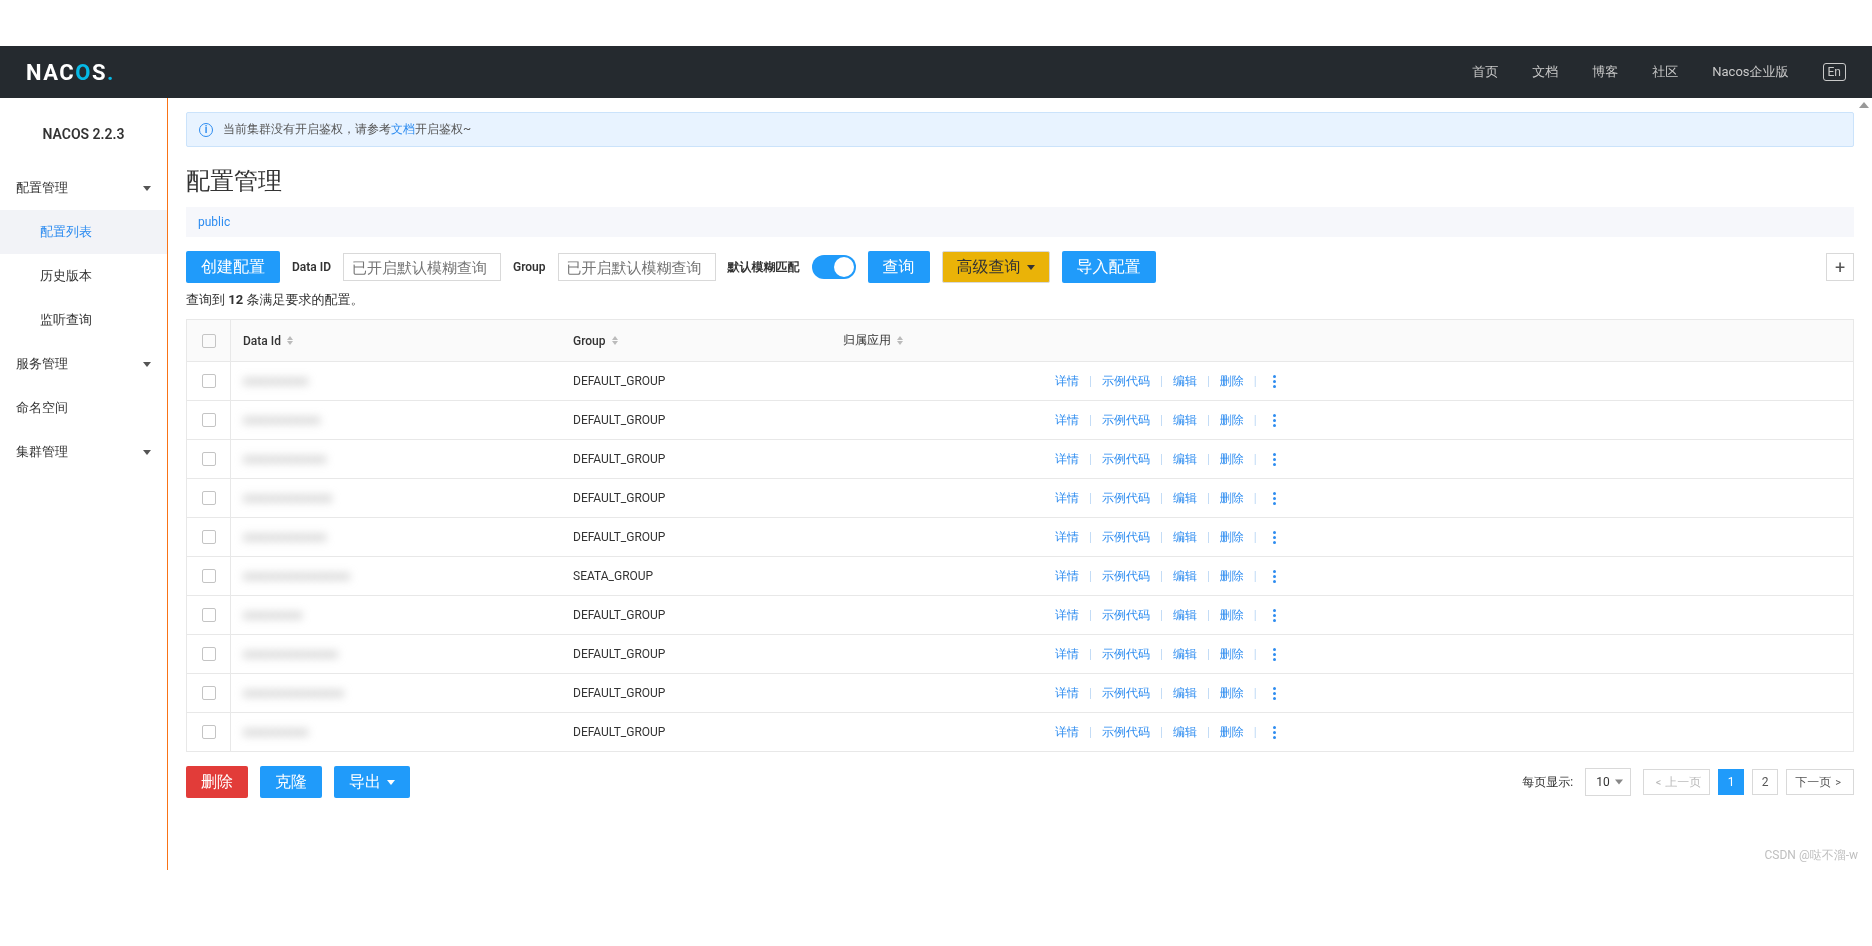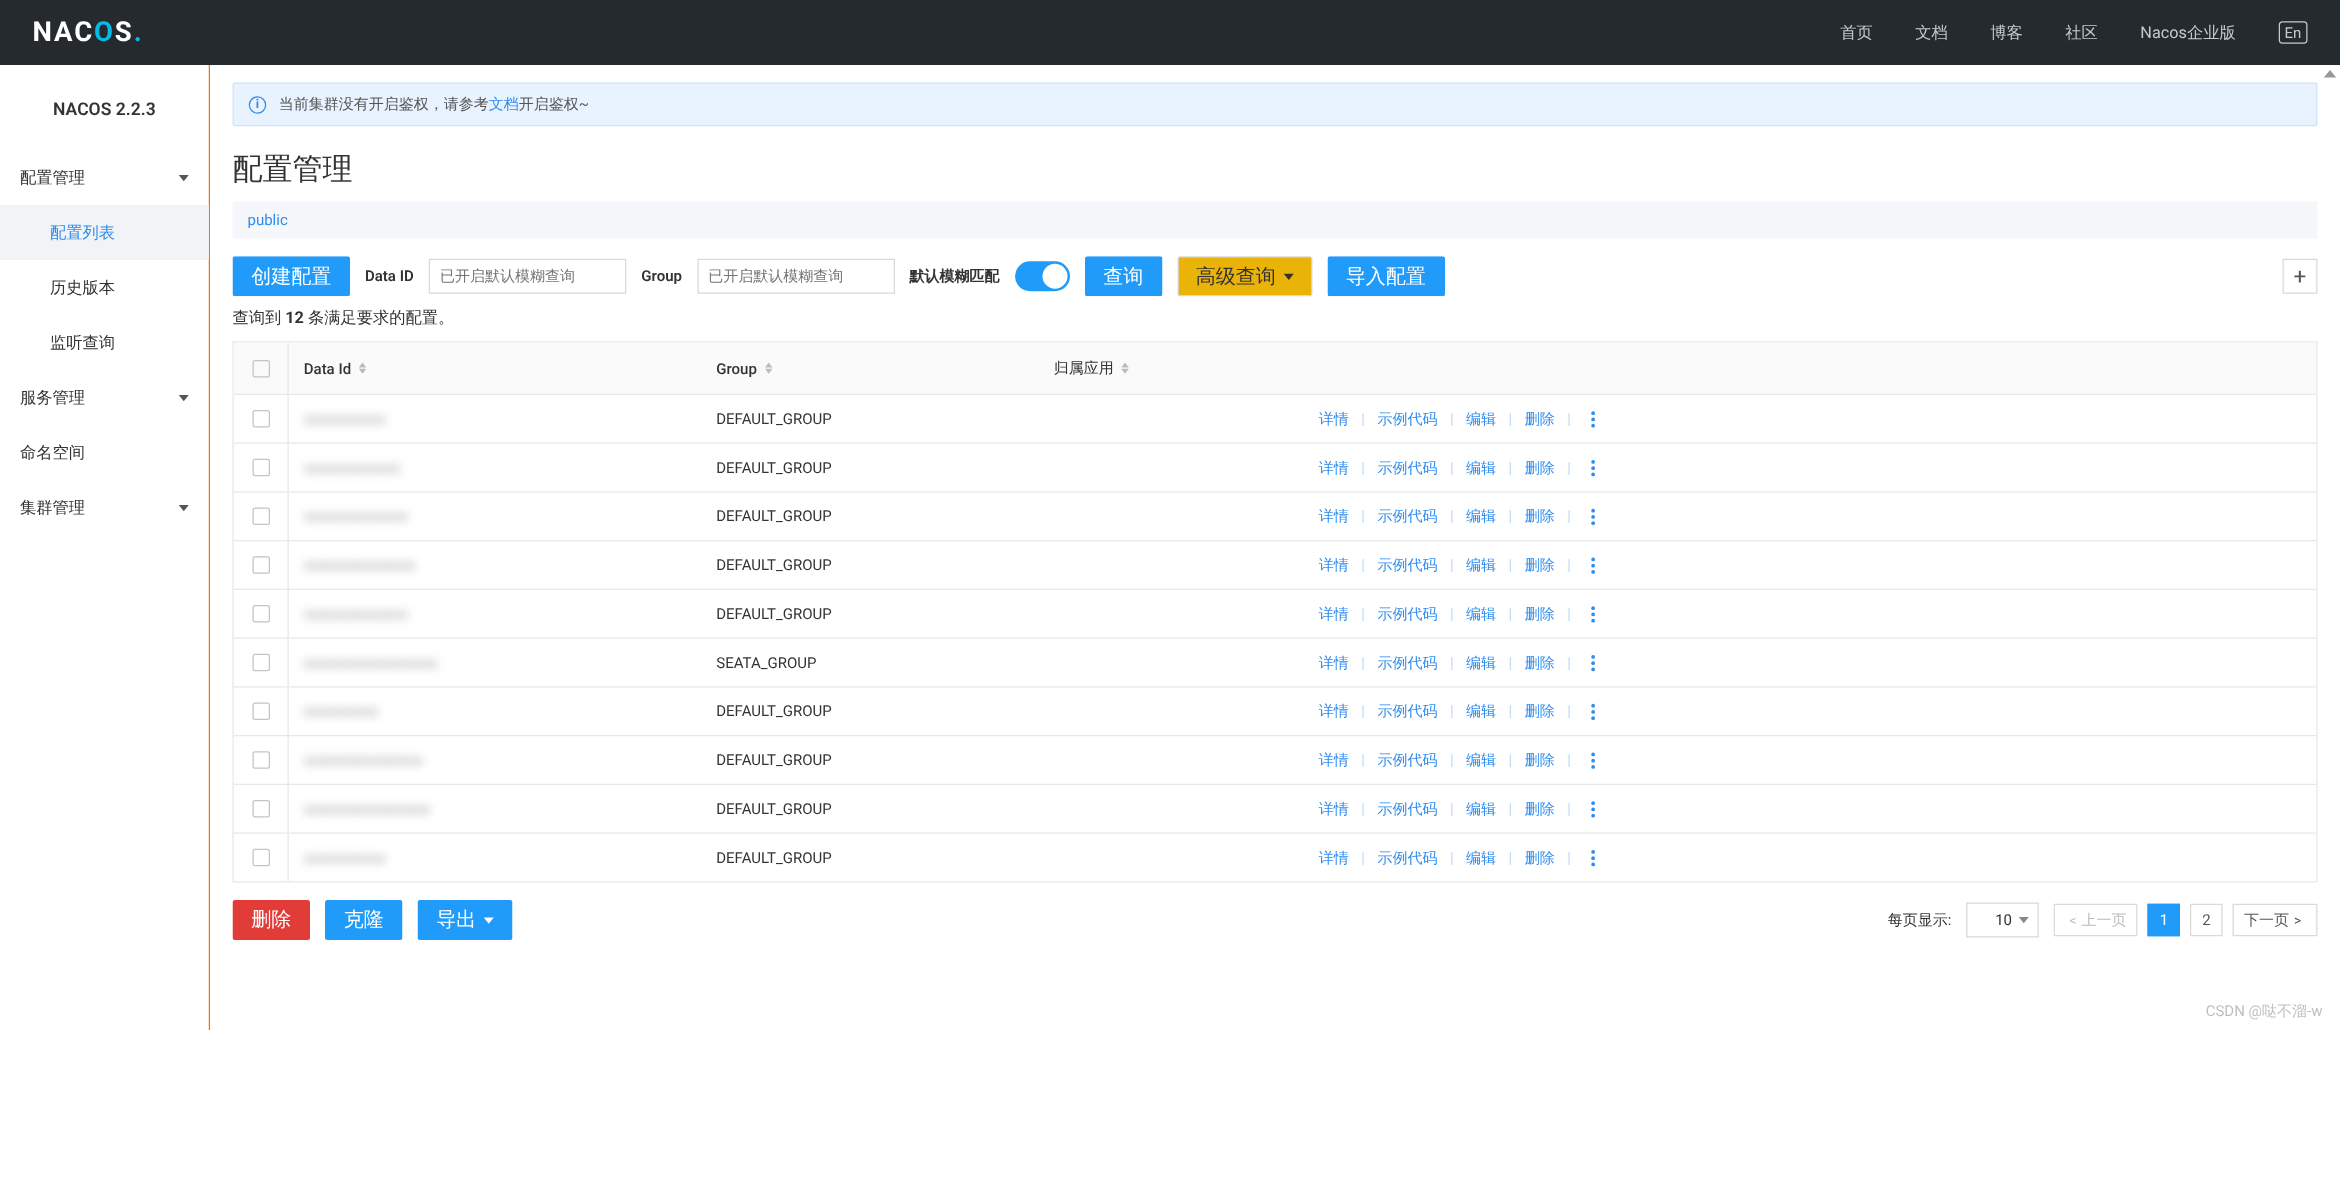--- a/index.html
+++ b/index.html
@@ -1,17 +1,17 @@
 <!DOCTYPE html>
 <html><head>
 <meta charset="utf-8">
 <style>
 * { margin: 0; padding: 0; box-sizing: border-box; }
 body { font-family: -apple-system, BlinkMacSystemFont, "Segoe UI", Roboto, "Helvetica Neue", Arial, "PingFang SC", "Microsoft YaHei", sans-serif; font-size: 12px; color: #333; background: #fff; }
-.viewport { width: 1872px; height: 824px; position: relative; overflow: hidden; }
+.viewport { width: 1872px; height: 824px; position: relative; overflow: hidden; margin-top: 46px; }
 
 
 .header { height: 52px; background: #252a2f; display: flex; align-items: center; padding: 0 26px; justify-content: space-between; }
 .logo { font-size: 22px; font-weight: 700; color: #fff; letter-spacing: 1.5px; display: flex; align-items: center; }
 .logo .c-accent { color: #06b9e6; }
 .logo-dot { color: #06b9e6; }
 .nav-right { display: flex; align-items: center; gap: 34px; }
 .nav-link { color: #c9c9c9; font-size: 13px; cursor: pointer; }
 .lang-badge { border: 1px solid #c9c9c9; color: #c9c9c9; border-radius: 3px; padding: 1px 4px; font-size: 12px; cursor: pointer; }
 
@@ -36,21 +36,21 @@
 .namespace-bar { background: #f6f7fb; padding: 8px 12px; font-size: 12px; }
 .namespace-bar .ns-active { color: #2d8cf0; cursor: pointer; }
 
 
 .filter-row { display: flex; align-items: center; gap: 12px; margin: 14px 0 8px; position: relative; }
 .btn { display: inline-flex; align-items: center; justify-content: center; height: 28px; padding: 15px 14px; border-radius: 2px; font-size: 16px; cursor: pointer; border: 1px solid transparent; }
 .btn-primary { background: #209bfa; color: #fff; }
 .btn-normal { background: #eab308; color: #333; border-color: #d9d9d9; }
 .btn-danger { background: #e23c39; color: #fff; }
 .label { font-size: 12px; color: #333; font-weight: 600; }
-.input { height: 28px; border: 1px solid #d9d9d9; border-radius: 0; padding: 0 8px; font-size: 12px; outline: none; }
+.input { height: 28px; border: 1px solid #d9d9d9; border-radius: 0; padding: 0 8px; font-size: 15px; outline: none; }
 .input.mid { width: 158px; }
 .toggle { width: 44px; height: 24px; background: #209bfa; border-radius: 12px; position: relative; cursor: pointer; }
 .toggle .knob { width: 20px; height: 20px; background: #fff; border-radius: 50%; position: absolute; top: 2px; right: 2px; }
 .add-btn { position: absolute; right: 0; width: 28px; height: 28px; border: 1px solid #d9d9d9; background: #fff; display: flex; align-items: center; justify-content: center; font-size: 18px; color: #555; cursor: pointer; }
 
 .result-line { font-size: 13px; margin: 6px 0 10px; }
 .result-line .bold { font-weight: 700; }
 
 
 .table { width: 100%; border: 1px solid #e8e8e8; border-bottom: none; font-size: 12px; }
@@ -70,21 +70,21 @@
 .blur-text { filter: blur(4px); color: #999; user-select: none; }
 .op-link { color: #2d8cf0; cursor: pointer; }
 .op-sep { color: #bcd8f5; margin: 0 4px; }
 .more-dots { display: inline-flex; flex-direction: column; gap: 2px; margin-left: 6px; cursor: pointer; vertical-align: middle; }
 .more-dots i { width: 3px; height: 3px; background: #2d8cf0; border-radius: 50%; }
 
 
 .footer-row { display: flex; align-items: center; justify-content: space-between; margin-top: 14px; }
 .footer-left { display: flex; gap: 12px; }
 .footer-right { display: flex; align-items: center; gap: 12px; font-size: 12px; }
-.select { height: 28px; border: 1px solid #d9d9d9; padding: 0 20px 0 22px; position: relative; display: flex; align-items: center; cursor: pointer; }
+.select { height: 28px; border: 1px solid #d9d9d9; padding: 0 20px 0 10px; position: relative; display: flex; align-items: center; cursor: pointer; }
 .select::after { content: ""; position: absolute; right: 7px; top: 50%; width: 0; height: 0; border-left: 4px solid transparent; border-right: 4px solid transparent; border-top: 5px solid #888; transform: translateY(-50%); }
 .pager { display: flex; align-items: center; gap: 8px; }
 .pager .pbtn { height: 26px; min-width: 26px; padding: 0 8px; border: 1px solid #d9d9d9; display: flex; align-items: center; justify-content: center; cursor: pointer; color: #555; }
 .pager .pbtn.active { background: #209bfa; color: #fff; border-color: #209bfa; }
 .pager .pbtn.disabled { color: #bbb; cursor: not-allowed; }
 .pager .arrow { font-size: 11px; margin: 0 4px; }
 
 .watermark { position: absolute; right: 14px; bottom: 6px; color: #bfbfbf; font-size: 12px; }
 .vscroll { position: absolute; right: 2px; top: 54px; width: 12px; height: 888px; }
 .vscroll .vtrack-arrow-up, .vscroll .vtrack-arrow-down { width: 0; height: 0; border-left: 5px solid transparent; border-right: 5px solid transparent; position: absolute; left: 1px; }

